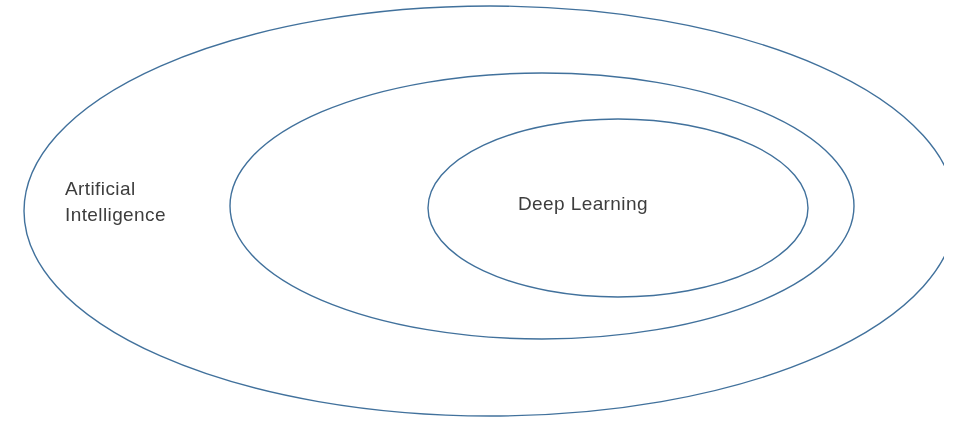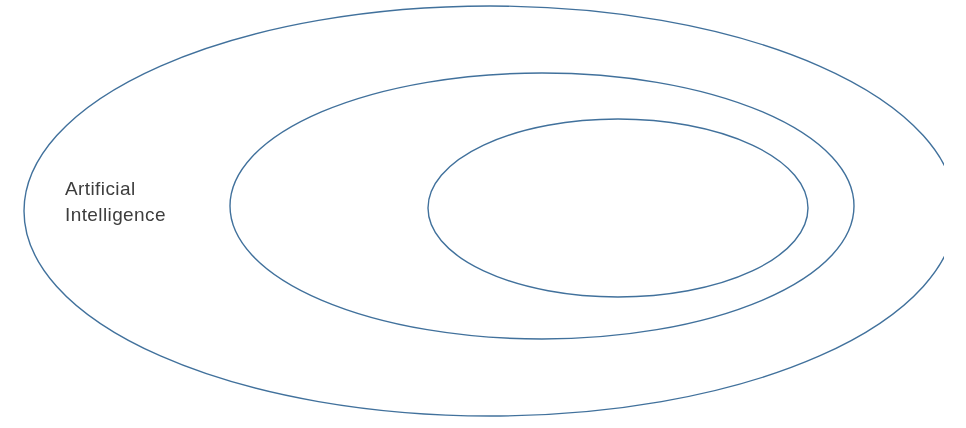--- a/index.html
+++ b/index.html
@@ -41,14 +41,15 @@
   <svg width="966" height="428" viewBox="0 0 966 428">
     <ellipse cx="490" cy="211" rx="466" ry="205" fill="none" stroke-width="1.4" stroke="#41719C"></ellipse>
     <ellipse cx="542" cy="206" rx="312" ry="133" fill="none" stroke-width="1.4" stroke="#41719C"></ellipse>
     <ellipse cx="618" cy="208" rx="190" ry="89" fill="none" stroke-width="1.4" stroke="#41719C"></ellipse>
   </svg>
 
   <div class="ring-label label-ai">Artificial
 Intelligence</div>
 
 
+  <div class="ring-label label-dl">Deep Learning</div>
 
 </div>
 
 </body></html>

